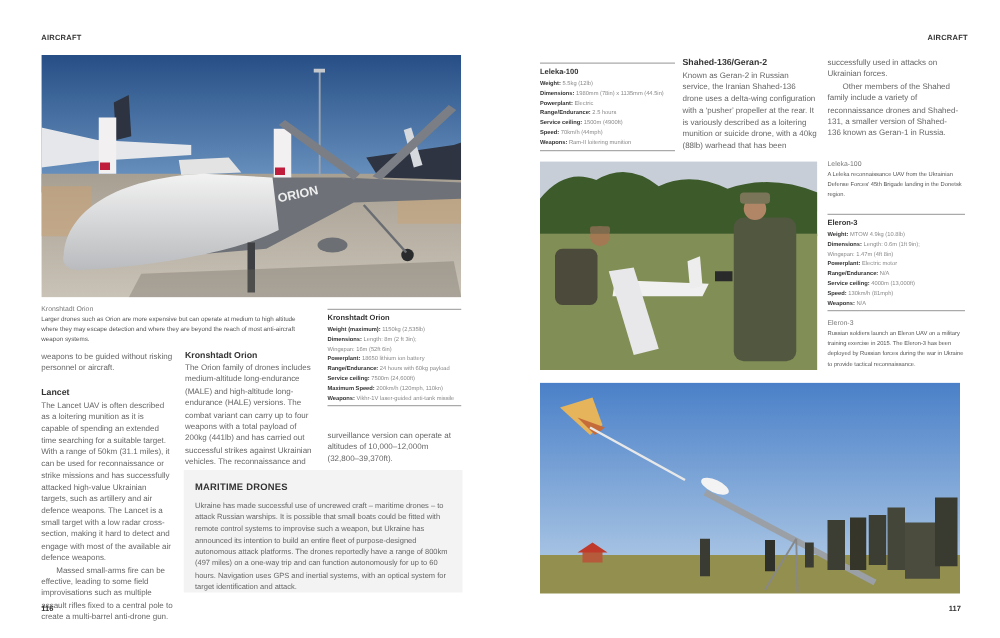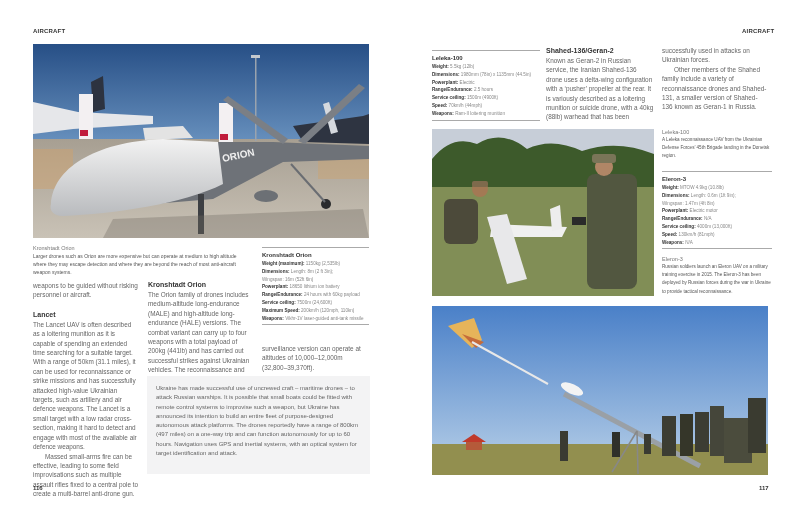--- a/index.html
+++ b/index.html
@@ -112,20 +112,21 @@
   <div class="spec-row"><b>Service ceiling:</b> <span>7500m (24,600ft)</span></div>
   <div class="spec-row"><b>Maximum Speed:</b> <span>200km/h (120mph, 110kn)</span></div>
   <div class="spec-row"><b>Weapons:</b> <span>Vikhr-1V laser-guided anti-tank missile</span></div>
 </div>
 
 <div class="abs body-text" style="left:262px; top:344px; width:107px;">
   <p>surveillance version can operate at altitudes of 10,000–12,000m (32,800–39,370ft).</p>
 </div>
 
 <div class="abs sidebar-box" style="left:147px; top:376px; width:223px; height:98px;">
+  <div class="sidebar-title">MARITIME DRONES</div>
   <div class="sidebar-text">Ukraine has made successful use of uncrewed craft – maritime drones – to attack Russian warships. It is possible that small boats could be fitted with remote control systems to improvise such a weapon, but Ukraine has announced its intention to build an entire fleet of purpose-designed autonomous attack platforms. The drones reportedly have a range of 800km (497 miles) on a one-way trip and can function autonomously for up to 60 hours. Navigation uses GPS and inertial systems, with an optical system for target identification and attack.</div>
 </div>
 
 <div class="abs folio" style="left:33px; top:485px;">116</div>
 
 <div class="abs running-head" style="left:742px; top:28px;">AIRCRAFT</div>
 
 <div class="abs spec-box" style="left:432px; top:50px; width:108px;">
   <div class="spec-title">Leleka-100</div>
   <div class="spec-row"><b>Weight:</b> <span>5.5kg (12lb)</span></div>

